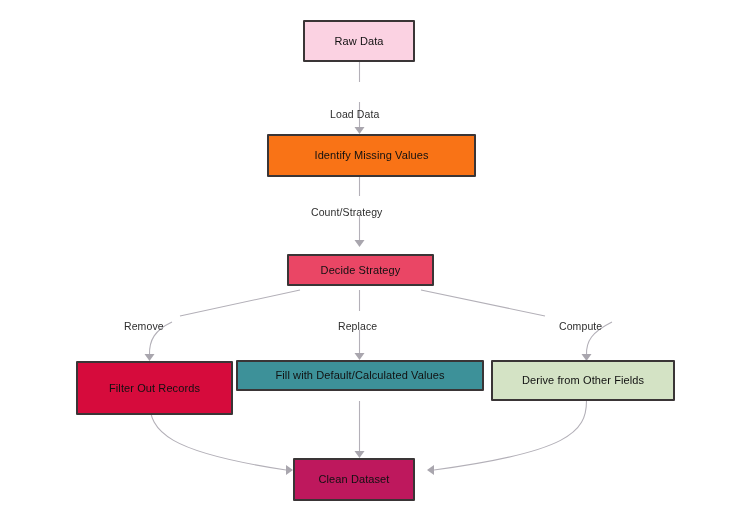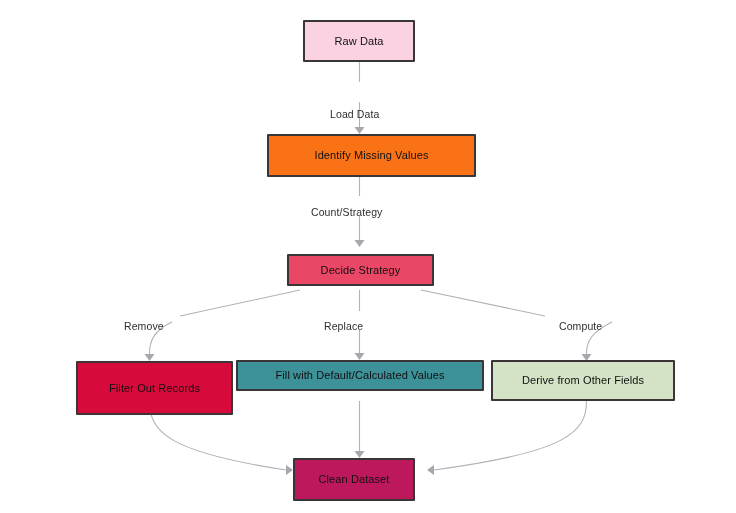--- a/index.html
+++ b/index.html
@@ -147,17 +147,17 @@
   <div class="node" style="left:293px; top:458px; width:122px; height:43px; background:#be185d;">
     <span class="node-label">Clean Dataset</span>
   </div>
 
   <div class="edge-label" style="left:330px; top:108px;">Load Data</div>
 
   <div class="edge-label" style="left:311px; top:206px;">Count/Strategy</div>
 
   <div class="edge-label" style="left:124px; top:320px;">Remove</div>
 
-  <div class="edge-label" style="left:324px; top:320px;">Replace</div>
+  <div class="edge-label" style="left:338px; top:320px;">Replace</div>
 
   <div class="edge-label" style="left:559px; top:320px;">Compute</div>
 
 </div>
 
 </body></html>

